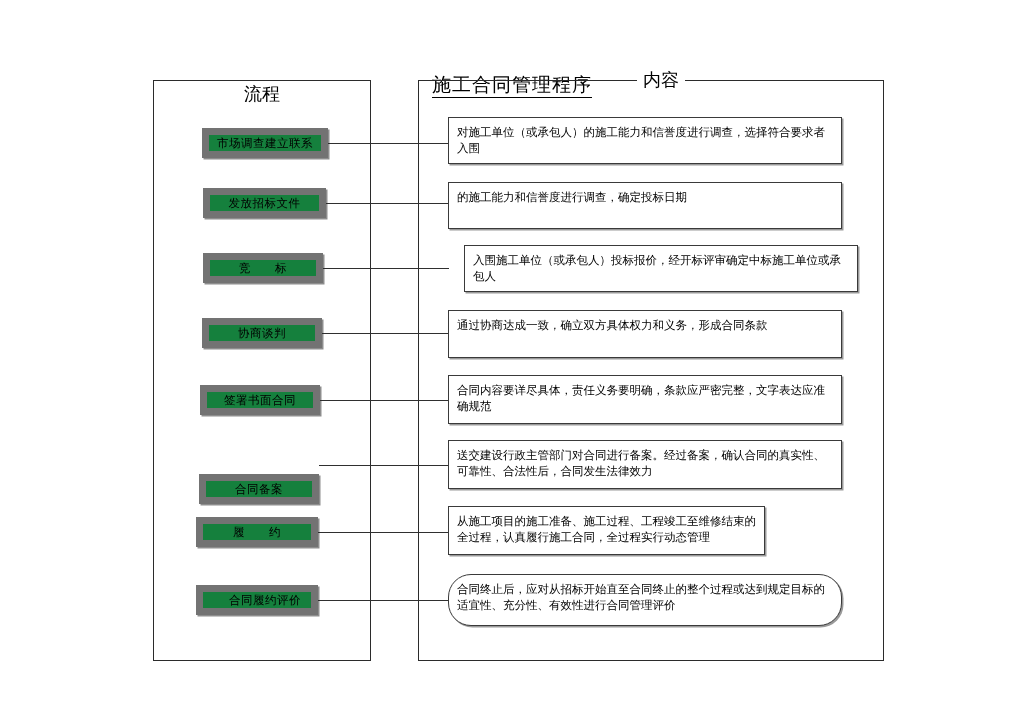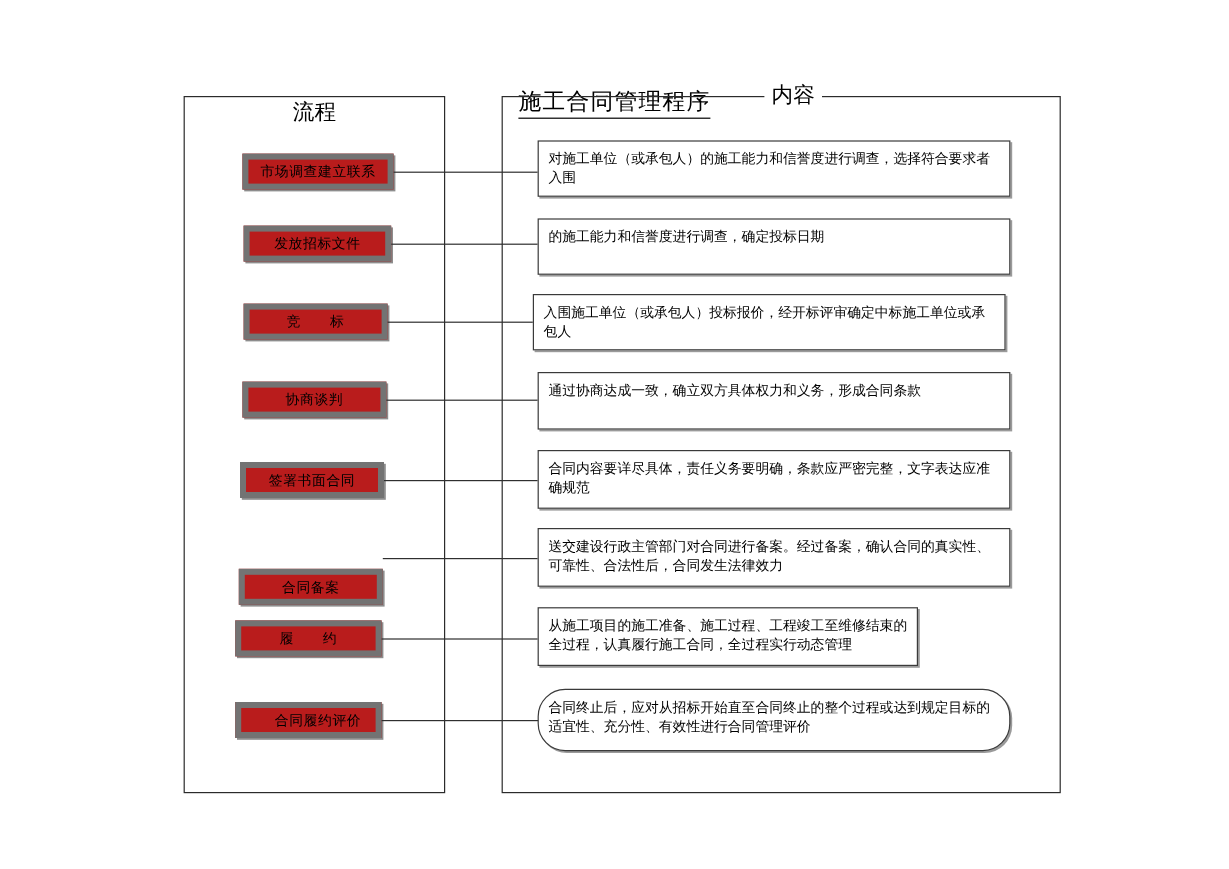--- a/index.html
+++ b/index.html
@@ -54,23 +54,23 @@
     line-height: 1;
     white-space: nowrap;
   }
   .column-head.left-head  { left: 238px; top: 85px; }
   .column-head.right-head { left: 637px; top: 71px; }
 
   
   .process-box {
     position: absolute;
     box-sizing: border-box;
-    border: 5px solid #737373;
+    border: 7px solid #737373;
     box-shadow: 1.5px 1.5px 0 0 #8d8d8d;
-    background: #b91c1c;
+    background: #15803d;
     display: flex;
     align-items: center;
     justify-content: center;
     font-family: Liberation Mono, monospace;
     font-size: 11.5px;
     color: #000;
     letter-spacing: 0.5px;
     white-space: pre;
   }
 
@@ -114,21 +114,21 @@
   <div class="process-box" style="left:202px; top:128px; width:126px; height:30px;">市场调查建立联系</div>
   <div class="connector" style="left:328px; top:143px; width:121px;"></div>
   <div class="content-box" style="left:448px; top:117px; width:394px; height:47px;">对施工单位（或承包人）的施工能力和信誉度进行调查，选择符合要求者入围</div>
 
   <div class="process-box" style="left:203px; top:188px; width:123px; height:30px;">发放招标文件</div>
   <div class="connector" style="left:326px; top:203px; width:123px;"></div>
   <div class="content-box" style="left:448px; top:182px; width:394px; height:47px;">的施工能力和信誉度进行调查，确定投标日期</div>
 
   <div class="process-box" style="left:203px; top:253px; width:120px; height:30px;">竞　　标</div>
   <div class="connector" style="left:323px; top:268px; width:126px;"></div>
-  <div class="content-box" style="left:444px; top:245px; width:394px; height:47px;">入围施工单位（或承包人）投标报价，经开标评审确定中标施工单位或承包人</div>
+  <div class="content-box" style="left:464px; top:245px; width:394px; height:47px;">入围施工单位（或承包人）投标报价，经开标评审确定中标施工单位或承包人</div>
 
   <div class="process-box" style="left:202px; top:318px; width:120px; height:30px;">协商谈判</div>
   <div class="connector" style="left:322px; top:333px; width:127px;"></div>
   <div class="content-box" style="left:448px; top:310px; width:394px; height:48px;">通过协商达成一致，确立双方具体权力和义务，形成合同条款</div>
 
   <div class="process-box" style="left:200px; top:385px; width:120px; height:30px;">签署书面合同</div>
   <div class="connector" style="left:320px; top:400px; width:129px;"></div>
   <div class="content-box" style="left:448px; top:375px; width:394px; height:49px;">合同内容要详尽具体，责任义务要明确，条款应严密完整，文字表达应准确规范</div>
 
   <div class="process-box" style="left:199px; top:450px; width:120px; height:30px;margin-top:24px;">合同备案</div>

